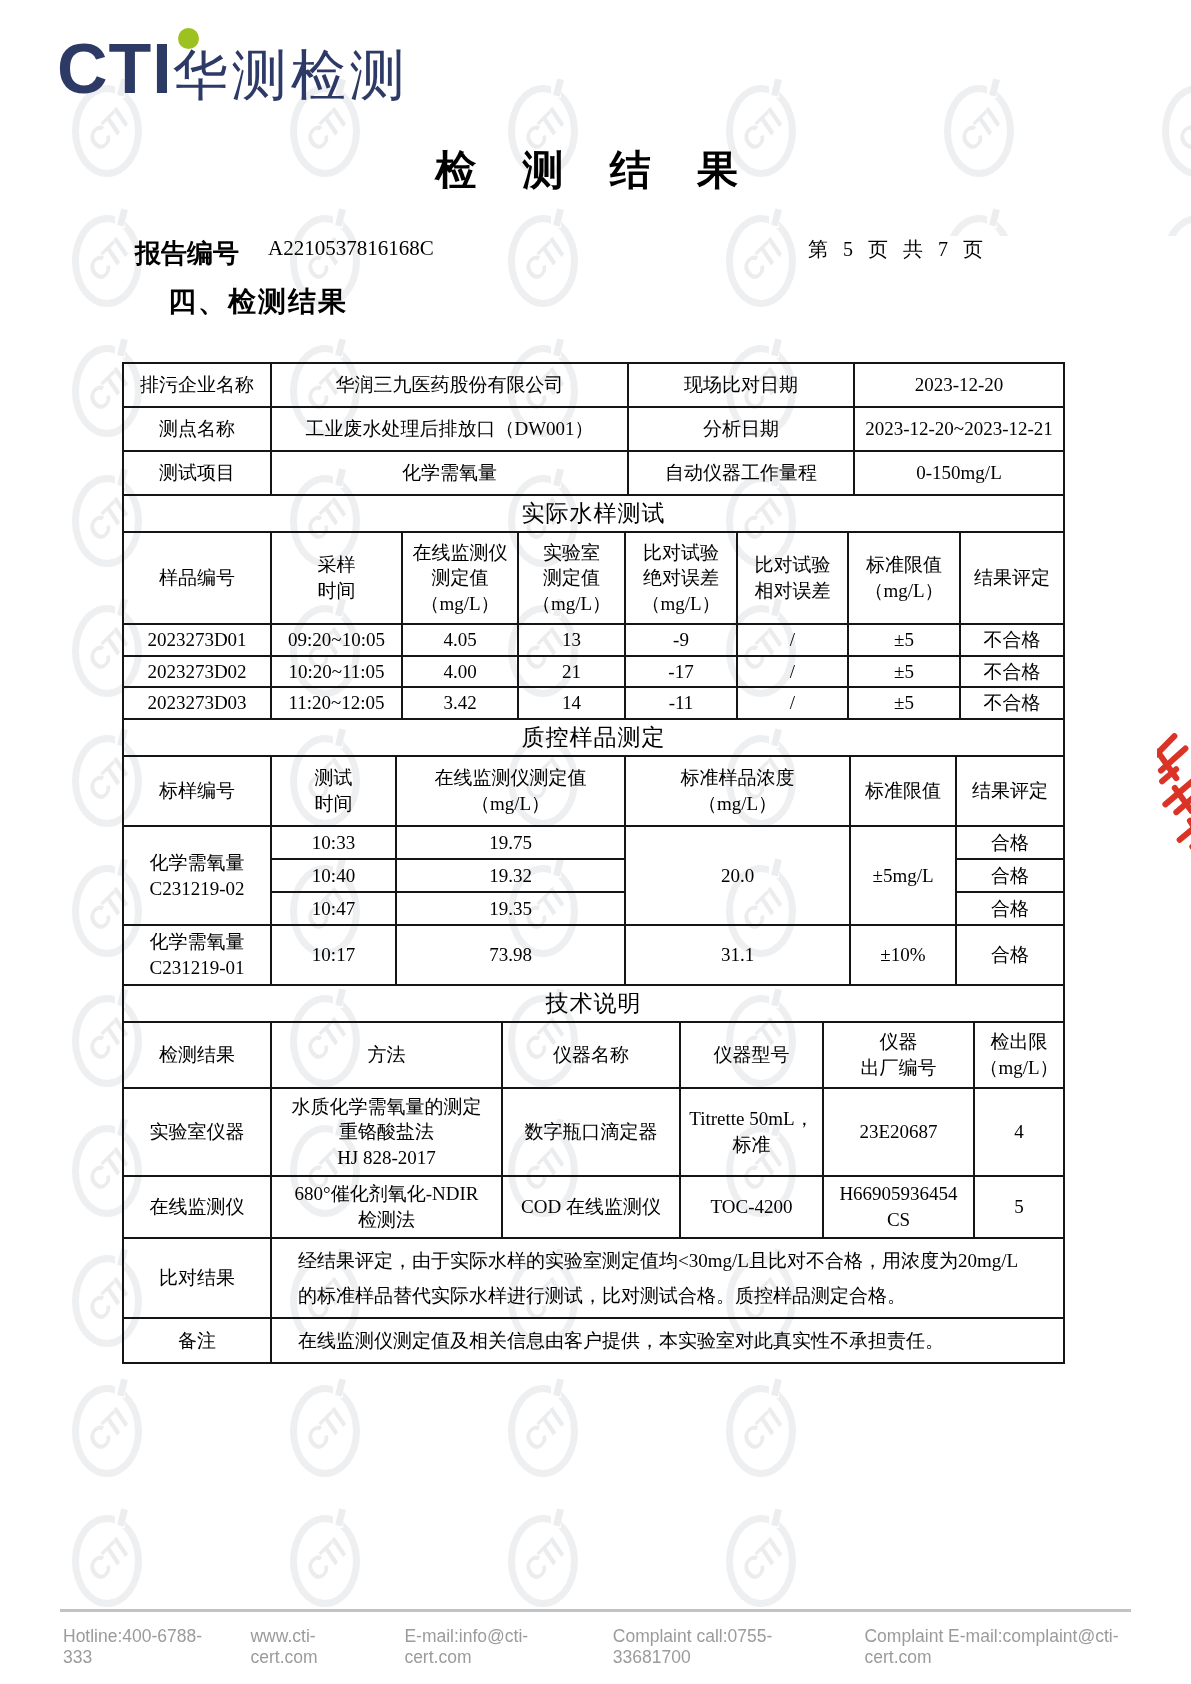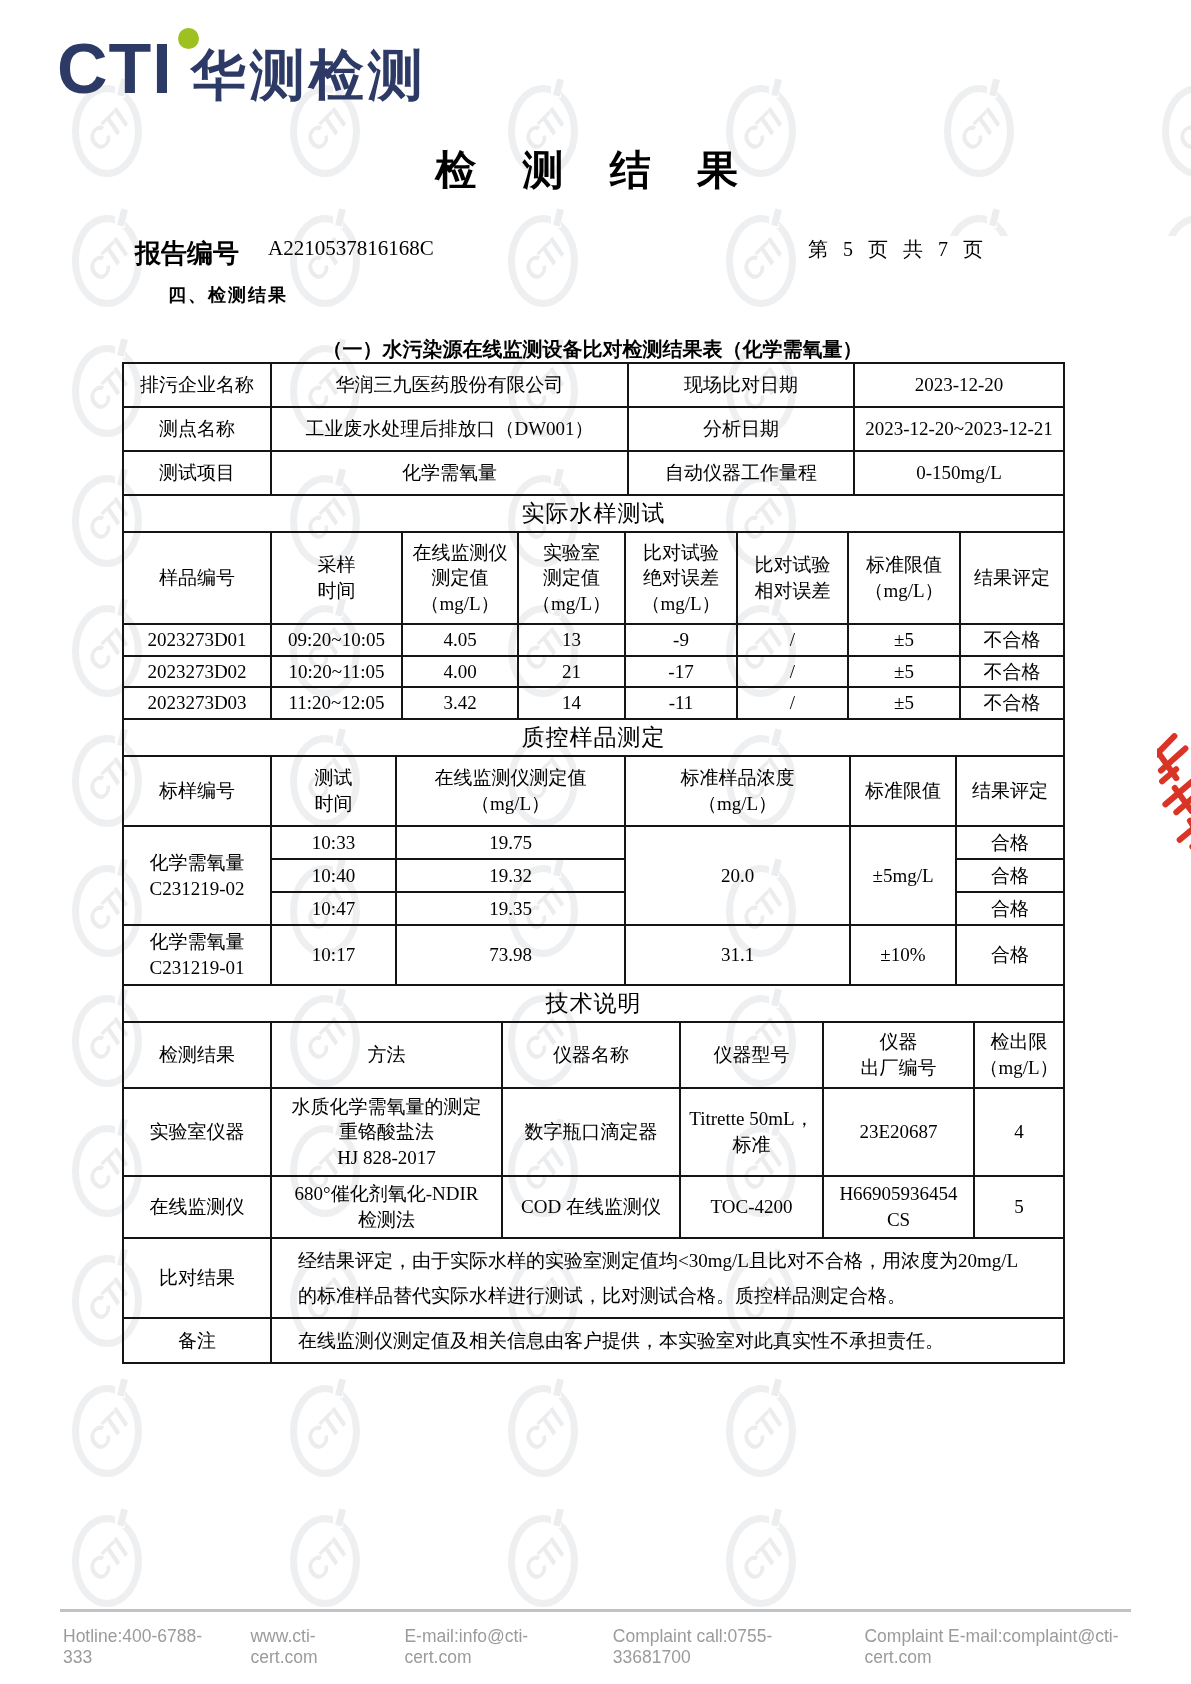--- a/index.html
+++ b/index.html
@@ -21,32 +21,32 @@
              font-weight:800; font-style:italic; font-size:30px; letter-spacing:-2px;
              color:rgba(176,181,189,0.26); }
   .content { position:absolute; inset:0; z-index:1; }
 
   
   .logo { position:absolute; left:57px; top:36px; display:flex; align-items:flex-end;
           font-family:"Liberation Sans",sans-serif; color:#2d3a66; }
   .logo .cti { position:relative; font-size:70px; font-weight:800; letter-spacing:1px; line-height:0.95; }
   .logo .dot { position:absolute; left:121px; top:-8px; width:21px; height:21px;
                border-radius:50%; background:#9cc121; }
-  .logo .cn  { font-size:55px; font-weight:700; margin-left:18px; letter-spacing:4px; line-height:1.0; }
+  .logo .cn  { font-size:55px; font-weight:400; letter-spacing:4px; line-height:1.0; }
 
   .doc-title { position:absolute; left:0; top:143px; width:100%; text-align:center;
                font-size:41px; font-weight:600; letter-spacing:18px; }
 
   .meta { position:absolute; left:0; top:236px; width:100%; font-size:20px; }
   .meta .lab  { position:absolute; left:135px; font-family:"Liberation Sans",sans-serif; font-size:26px; font-weight:600; }
   .meta .val  { position:absolute; left:268px; font-size:21px; }
   .meta .page { position:absolute; left:808px; font-size:20px; letter-spacing:5px; }
 
   .section-heading { position:absolute; left:168px; top:283px;
-                     font-family:"Liberation Sans",sans-serif; font-size:18px; font-weight:600; letter-spacing:2px; }
+                     font-family:"Liberation Sans",sans-serif; font-size:28px; font-weight:600; letter-spacing:2px; }
 
   .table-title { position:absolute; left:122px; top:336px; width:941px; text-align:center;
                  font-size:20px; font-weight:700; }
 
   
   .tables { position:absolute; left:122px; top:362px; width:941px; }
   table { width:941px; border-collapse:collapse; table-layout:fixed; }
   table + table { margin-top:-2px; }
   td { border:2px solid #151515; text-align:center; vertical-align:middle;
        font-size:19px; line-height:1.35; white-space:pre-line; padding:2px 3px;
@@ -299,21 +299,20 @@
 
     <div class="doc-title">检 测 结 果</div>
 
     <div class="meta">
       <span class="lab">报告编号</span>
       <span class="val">A2210537816168C</span>
       <span class="page">第 5 页 共 7 页</span>
     </div>
 
     <div class="section-heading">四、检测结果</div>
-    <div class="table-title">（一）水污染源在线监测设备比对检测结果表（化学需氧量）</div>
 
     <div class="tables">
 
       <table>
         <colgroup>
             <col style="width:148px">
             <col style="width:357px">
             <col style="width:226px">
             <col style="width:210px">
           </colgroup>

